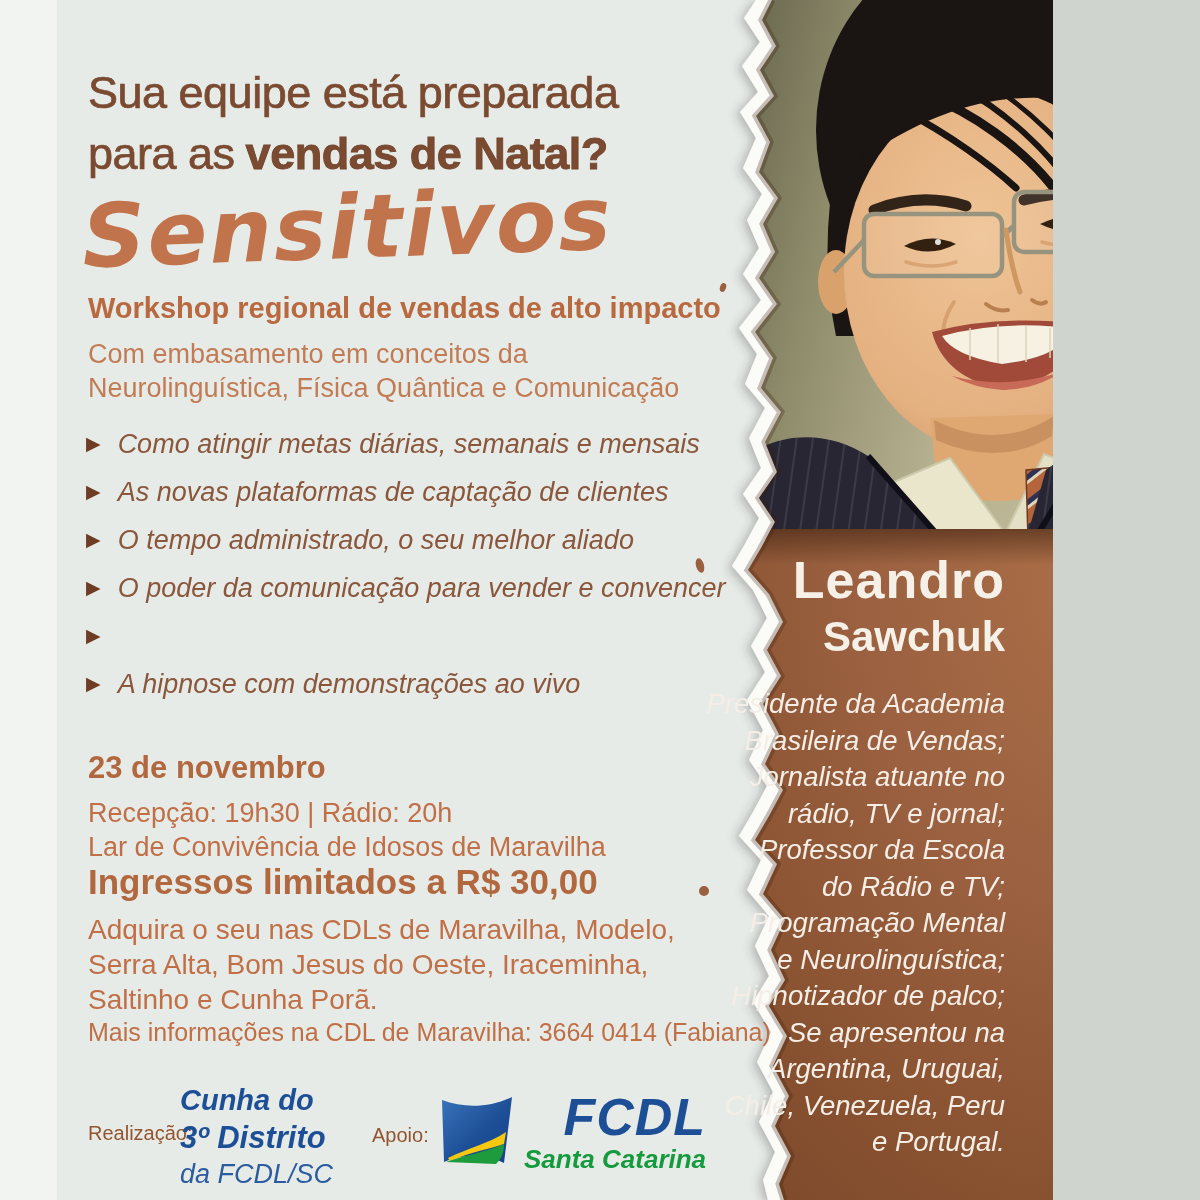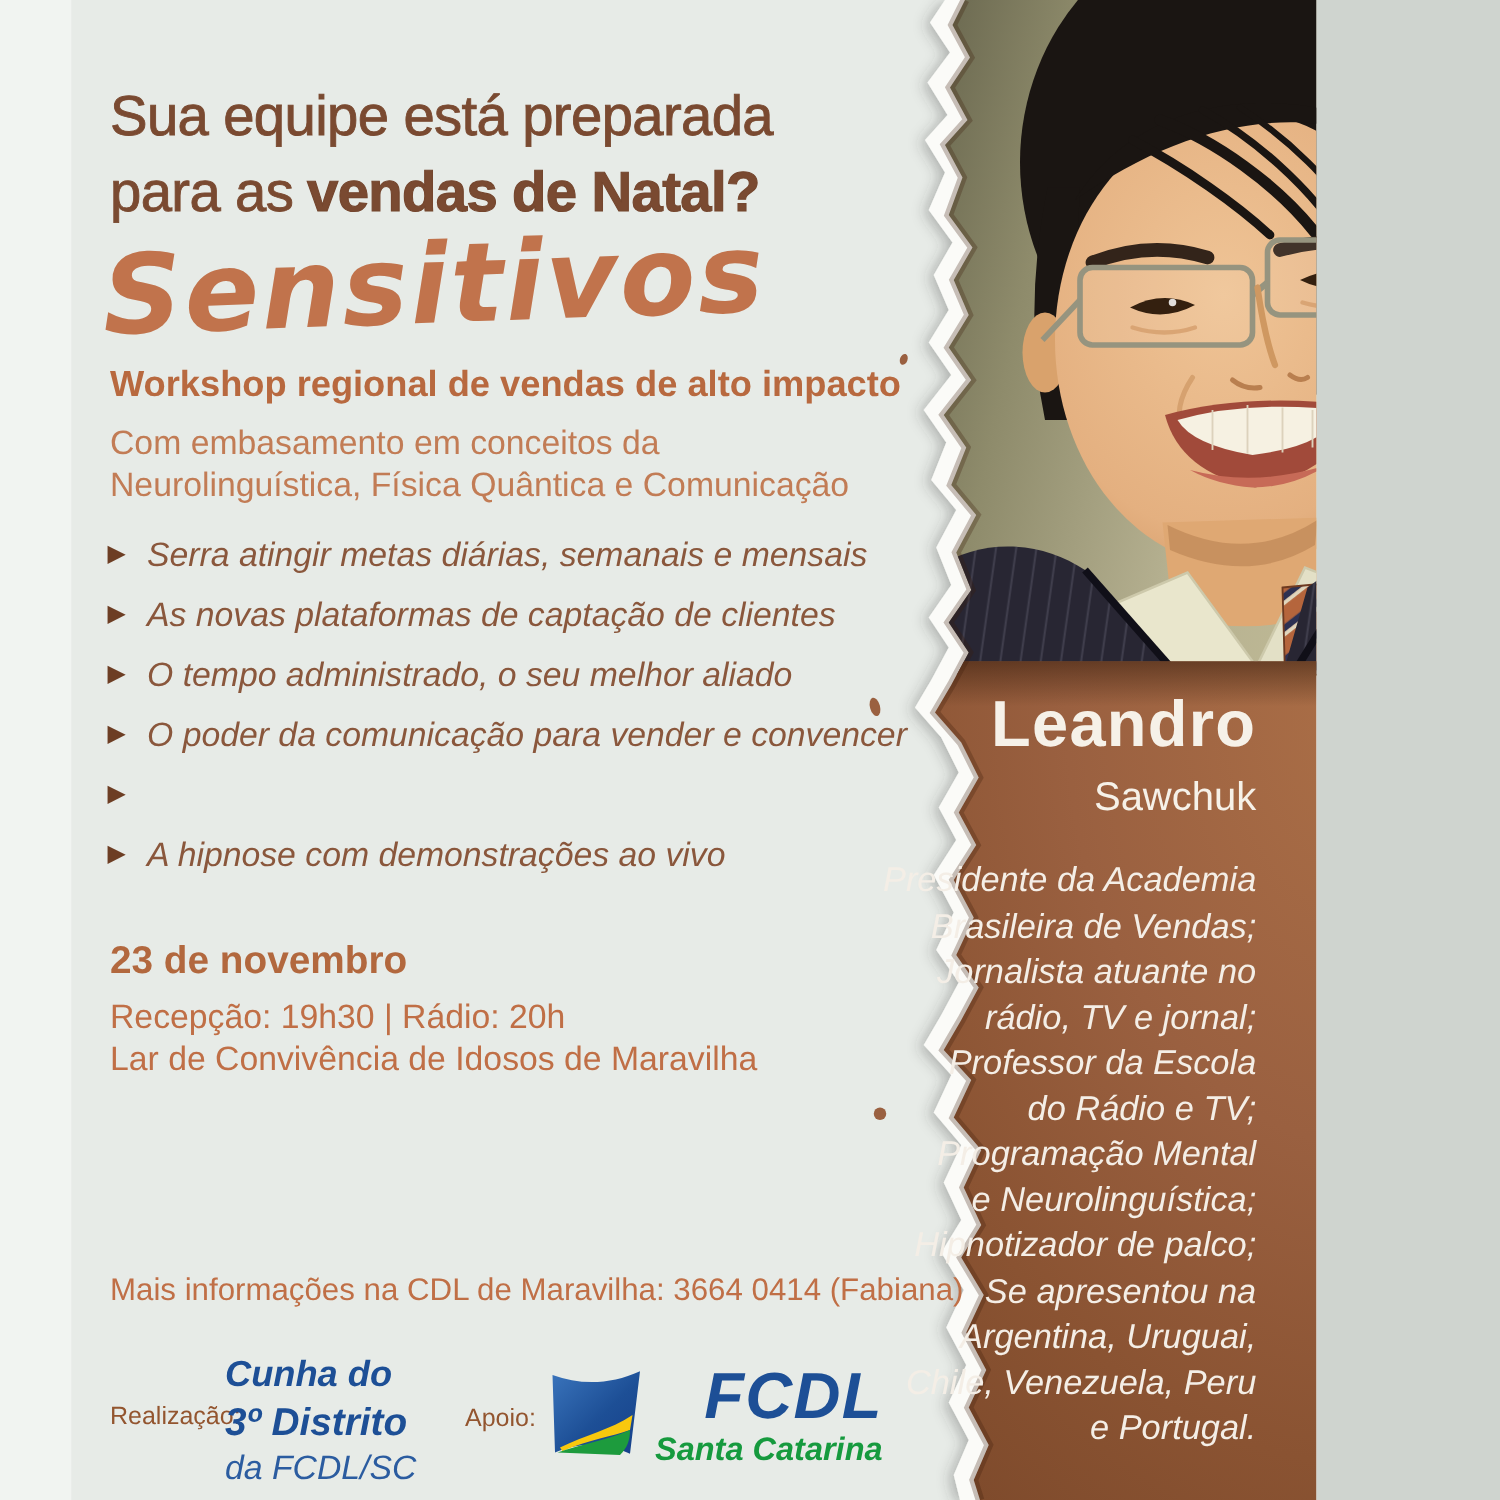--- a/index.html
+++ b/index.html
@@ -52,21 +52,21 @@
   .fcdl-texts{margin-left:8px;font-style:italic;}
   .fcdl-acr{font-size:52px;line-height:50px;font-weight:700;color:#1d4f96;letter-spacing:1px;}
   .fcdl-reg{font-size:26px;font-weight:700;color:#169a3e;margin-top:2px;}
 
   
   .right-art{position:absolute;left:710px;top:0;width:490px;height:1200px;}
   .right-art svg{display:block;}
 
   .speaker{position:absolute;right:48px;top:552px;width:430px;text-align:right;color:#f6f1e8;}
   .sp-first{font-size:52px;font-weight:700;line-height:56px;letter-spacing:1px;}
-  .sp-last{font-size:32px;font-weight:400;line-height:46px;margin-top:6px;}
+  .sp-last{font-size:42px;font-weight:700;line-height:46px;margin-top:6px;}
   .sp-bio{margin-top:26px;font-size:27.5px;font-style:italic;line-height:36.5px;color:#f4eee6;}
 
   .speck{position:absolute;background:#9a6040;border-radius:50%;}
   .speck1{left:720px;top:283px;width:6px;height:9px;transform:rotate(20deg);}
   .speck2{left:696px;top:558px;width:8px;height:15px;transform:rotate(-15deg);}
   .speck3{left:699px;top:886px;width:10px;height:10px;}
 </style>
 </head>
 <body>
 
@@ -216,21 +216,21 @@
   </header>
 
   <div class="script-title">Sensitivos</div>
   <div class="subtitle">Workshop regional de vendas de alto impacto</div>
   <div class="desc pre">Com embasamento em conceitos da
 Neurolinguística, Física Quântica e Comunicação</div>
 
   <ul class="topics">
     <li>
         <span class="arr">▶</span>
-        <span>Serra atingir metas diárias, semanais e mensais</span>
+        <span>Como atingir metas diárias, semanais e mensais</span>
       </li>
     <li>
         <span class="arr">▶</span>
         <span>As novas plataformas de captação de clientes</span>
       </li>
     <li>
         <span class="arr">▶</span>
         <span>O tempo administrado, o seu melhor aliado</span>
       </li>
     <li>
@@ -245,20 +245,26 @@
         <span>A hipnose com demonstrações ao vivo</span>
       </li>
   </ul>
 
   <div class="event">
     <div class="e-date">23 de novembro</div>
     <div class="e-line">Recepção: 19h30 | Rádio: 20h</div>
     <div class="e-line">Lar de Convivência de Idosos de Maravilha</div>
   </div>
 
+  <div class="tickets">
+    <div class="t-head">Ingressos limitados a R$ 30,00</div>
+    <div class="t-details pre">Adquira o seu nas CDLs de Maravilha, Modelo,
+Serra Alta, Bom Jesus do Oeste, Iraceminha,
+Saltinho e Cunha Porã.</div>
+  </div>
 
   <div class="more-info">Mais informações na CDL de Maravilha: 3664 0414 (Fabiana)</div>
 
   <div class="footer">
     <span class="small-label lbl-real">Realização:</span>
     <div class="cdl-org">
       <div class="cdl-l1">Cunha do</div>
       <div class="cdl-l2">3º Distrito</div>
       <div class="cdl-l3">da FCDL/SC</div>
     </div>

